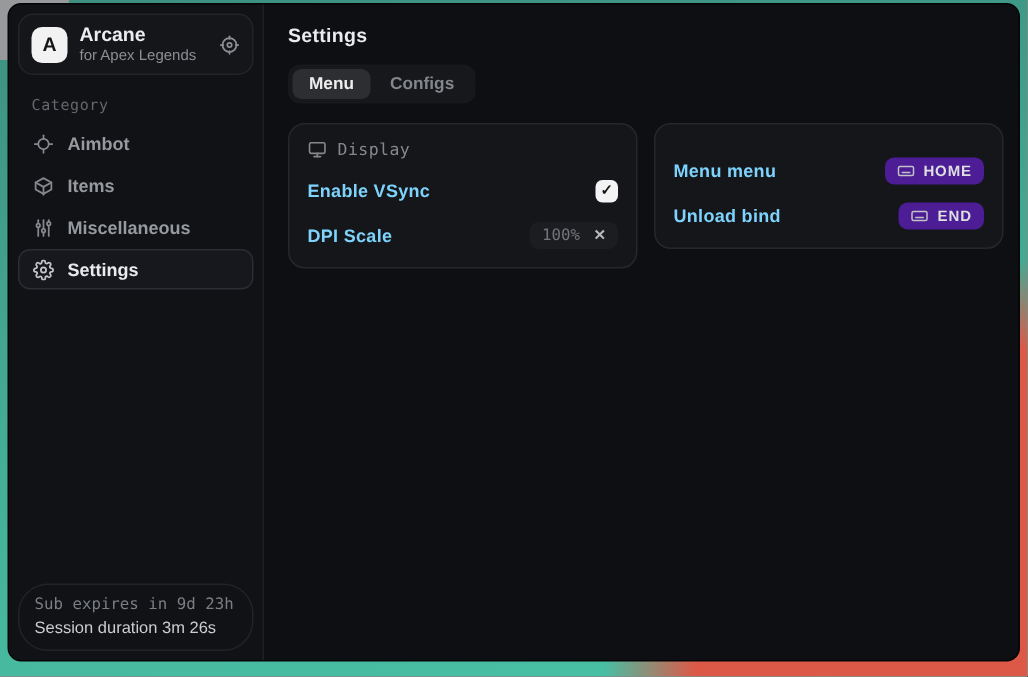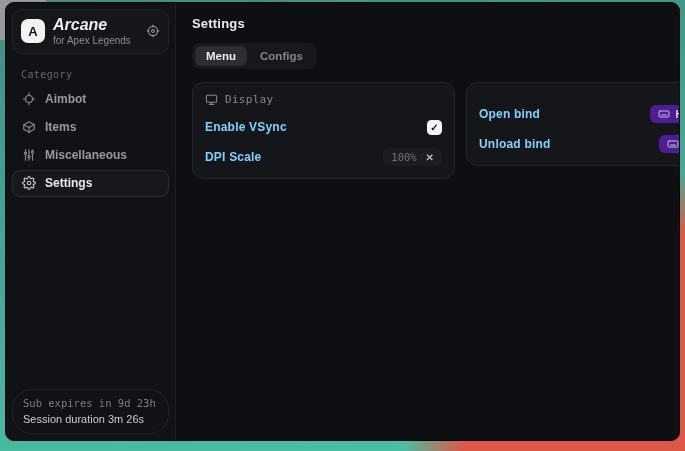--- a/index.html
+++ b/index.html
@@ -27,21 +27,21 @@
   }
   .brand {
     background:#15161a; border:1px solid #232428; border-radius:10px;
     padding:6px 8px; display:flex; align-items:center; gap:8px; flex:none;
   }
   .logo {
     width:24px; height:24px; background:#f2f2f3; border-radius:7px;
     display:grid; place-items:center; color:#141517; font-weight:700; font-size:13px; flex:none;
   }
   .brand-text { line-height:1.15; }
-  .brand-name { font-size:16px; font-weight:700; color:#ecedee;font-style:italic; }
+  .brand-name { font-size:13px; font-weight:700; color:#ecedee; }
   .brand-sub  { font-size:10px; color:#8b8e92; margin-top:1px; }
   .brand .hdr-ico { margin-left:auto; color:#8b8e92; }
 
   .cat-label {
     margin:15px 0 6px 9px; font-family:"DejaVu Sans Mono", monospace;
     font-size:10px; color:#64676b; letter-spacing:.4px;
   }
   .nav { display:flex; flex-direction:column; }
   .nav-item {
     display:flex; align-items:center; gap:9px; height:27px; padding:0 9px;
@@ -67,21 +67,21 @@
     padding:3px; gap:2px;
   }
   .tab {
     font-size:11.5px; font-weight:600; color:#83868a; padding:4px 11px;
     border-radius:6px; cursor:default;
   }
   .tab.active { background:#2d2e32; color:#ededee;text-align:right; }
 
   .cards { display:flex; gap:11px; margin-top:13px; align-items:flex-start; }
   .card {
-    width:263px; background:#15161a; border:1px solid #26272b; border-radius:11px;
+    width:233px; background:#15161a; border:1px solid #26272b; border-radius:11px;
     padding:10px 12px 12px;
   }
   .card-head {
     display:flex; align-items:center; gap:7px; color:#85888c;
     font-family:"DejaVu Sans Mono", monospace; font-size:11px; letter-spacing:.3px;
   }
   .row {
     display:flex; justify-content:space-between; align-items:center;
     margin-top:12px; height:18px;
   }
@@ -230,21 +230,21 @@
             <span class="field">
               <span class="field-value">100%</span>
               <span class="clear-x">✕</span>
             </span>
           </div>
         </section>
 
         <section class="card">
 
           <div class="row">
-            <span class="row-label">Open bind</span>
+            <span class="row-label">Menu menu</span>
             <span class="keybind">
               <span class="ico">
                 <svg width="12" height="12" viewBox="0 0 24 24" fill="none" stroke="currentColor" stroke-width="2" stroke-linecap="round" stroke-linejoin="round">
                   <rect x="2" y="6" width="20" height="12" rx="2"></rect>
                     <path d="M7 14h10"></path>
                 </svg>
               </span>
               <span class="key-text">HOME</span>
             </span>
           </div>

